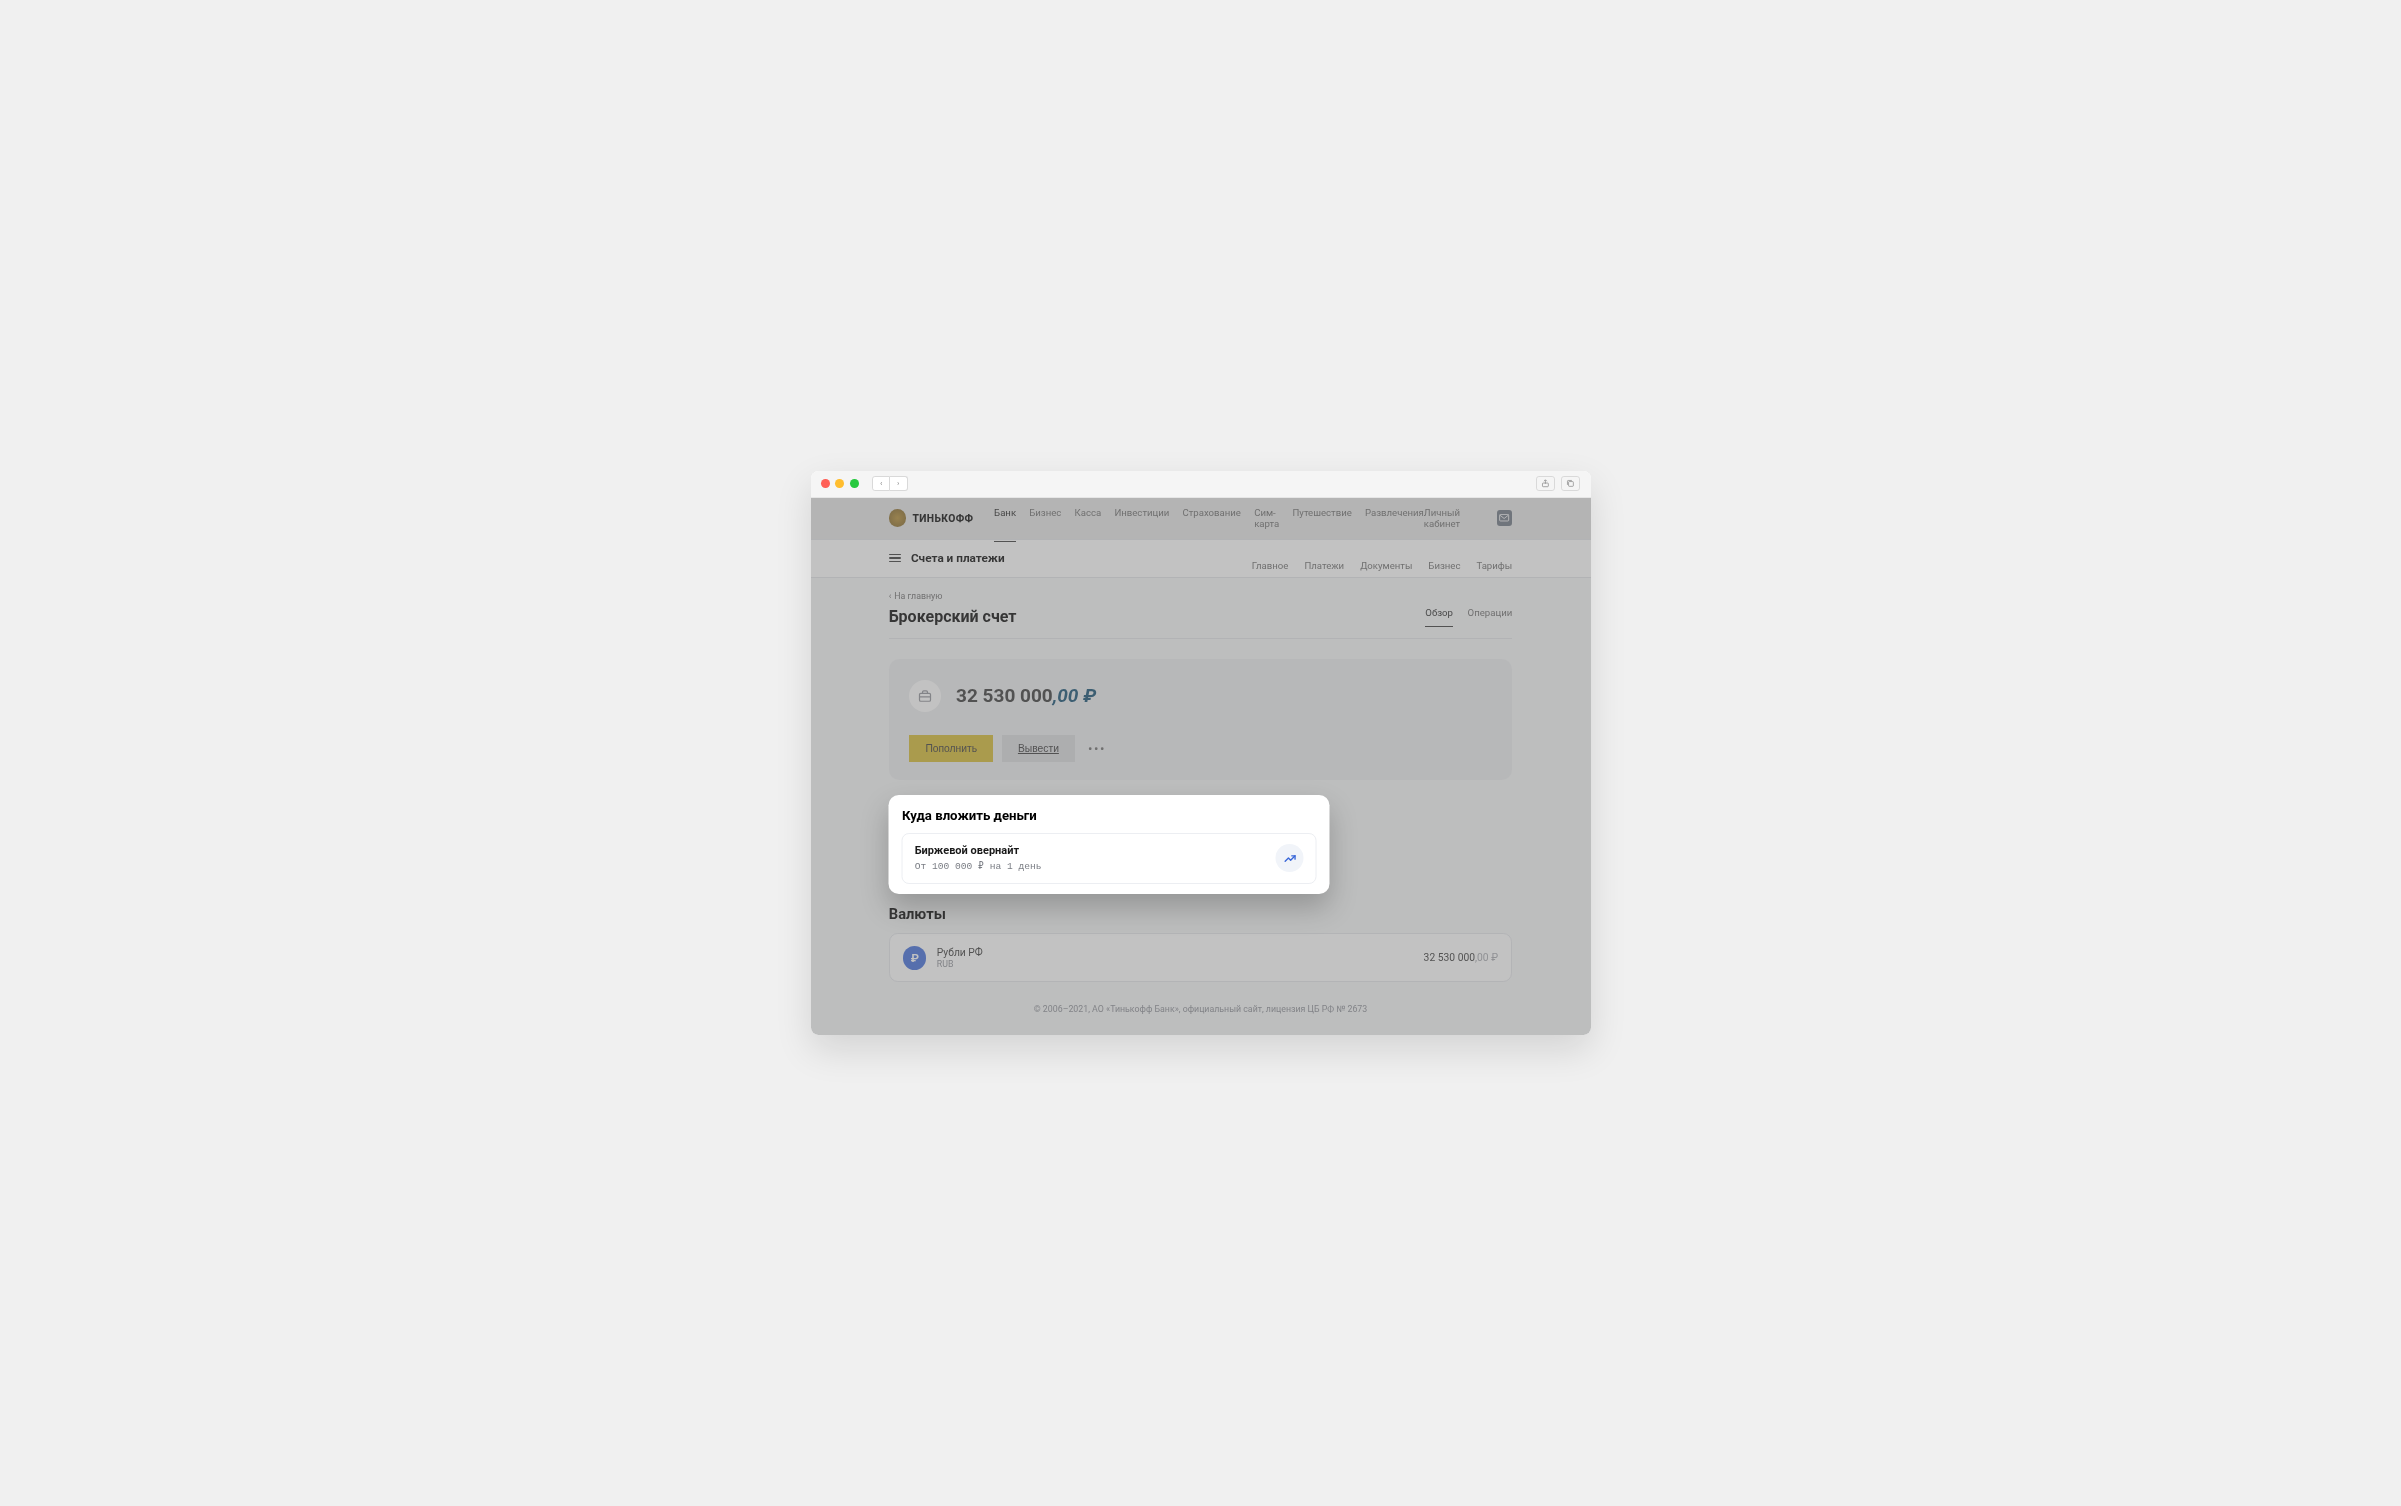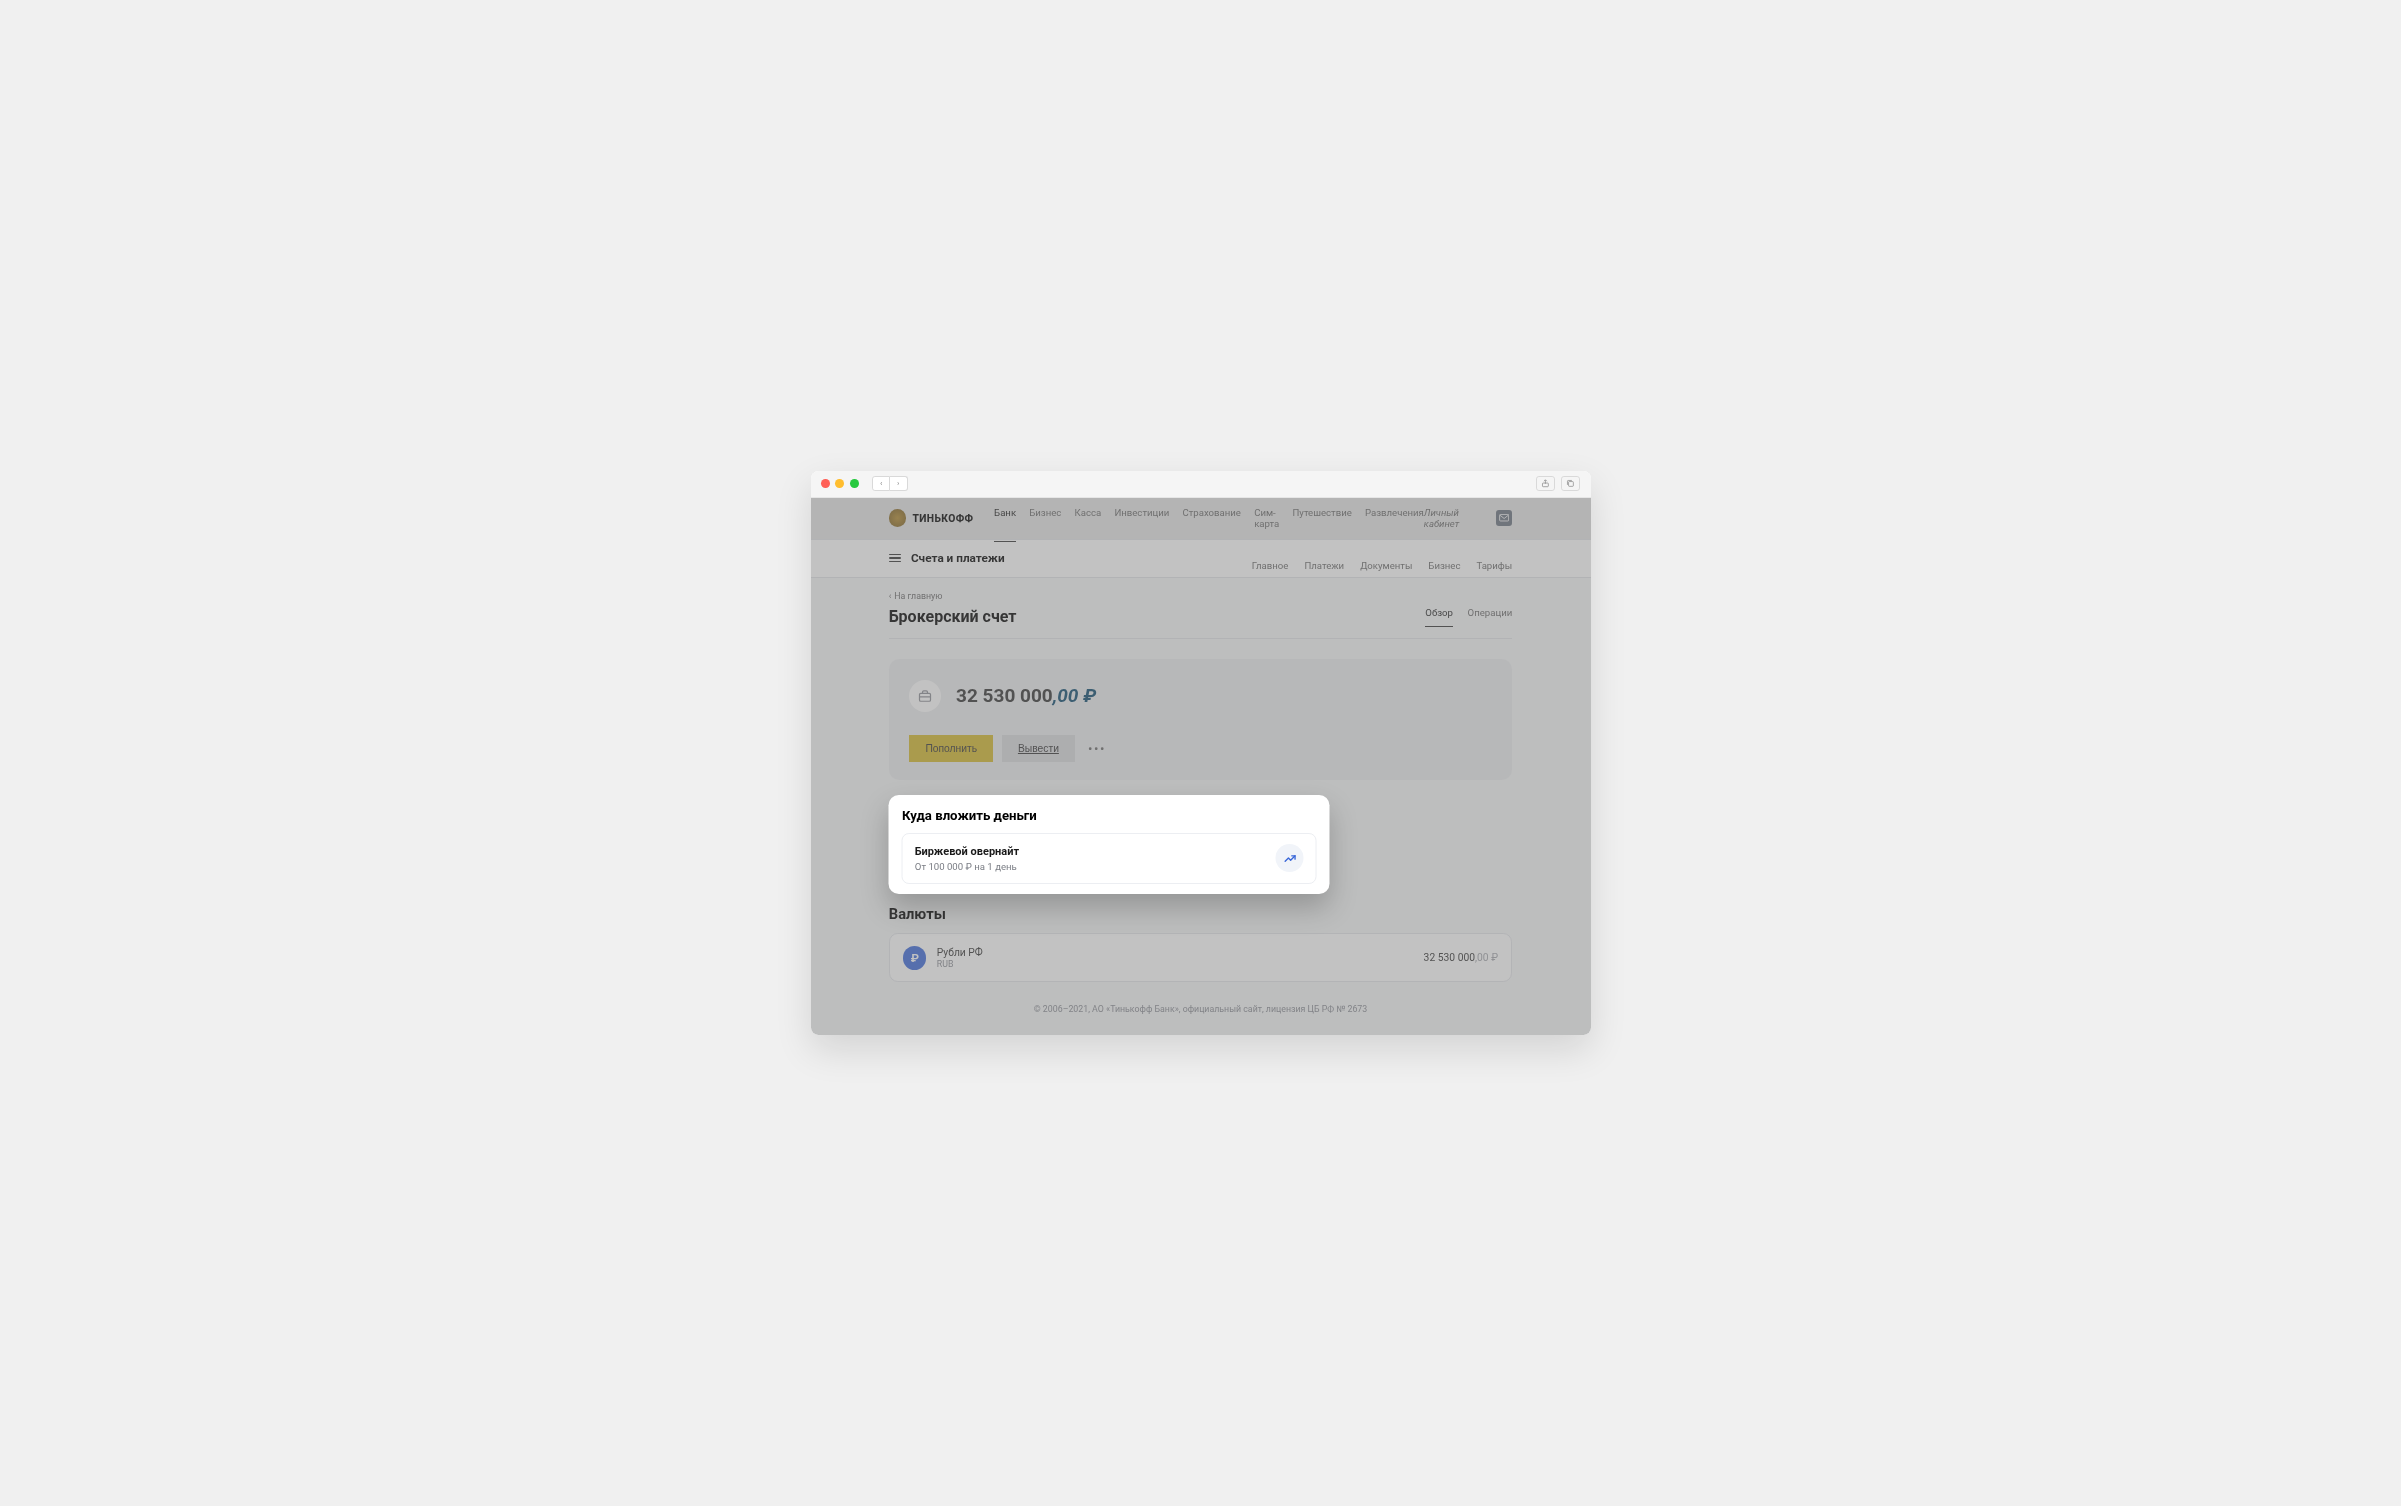--- a/index.html
+++ b/index.html
@@ -69,21 +69,21 @@
 .logo { display: flex; align-items: center; gap: 5.9px; margin-right: 20.6px; }
 .logo-mark {
   width: 17.7px; height: 17.7px; border-radius: 50%;
   background: radial-gradient(circle at 50% 50%, #b38a2e 0%, #7a5d1e 100%);
 }
 .logo-text { font-weight: 800; letter-spacing: 0.4px; font-size: 10.3px; }
 .nav-links { display: flex; gap: 13.2px; font-size: 9.6px; }
 .nav-link { color: #6a6a6a; padding: 13.2px 0; cursor: pointer; }
 .nav-link.active { color: #1a1a1a; border-bottom: 1.5px solid #333; }
 .topnav-spacer { flex: 1; }
-.cabinet { font-size: 9.6px; color: #6a6a6a; margin-right: 7.4px; font-style: italic; }
+.cabinet { font-size: 9.6px; color: #6a6a6a; margin-right: 7.4px; }
 .mail-icon {
   width: 17.7px; height: 16px; background: #6b7380; border-radius: 2.9px;
   display: flex; align-items: center; justify-content: center;
   color: #fff; font-size: 8.8px;
 }
 .subnav { border-bottom: 0.7px solid #e2e4e8; background: #fff; }
 .subnav-row { display: flex; align-items: center; height: 37px; gap: 10.3px; }
 .hamburger { display: flex; flex-direction: column; gap: 2.2px; }
 .hamburger span { width: 11.8px; height: 1.5px; background: #333; border-radius: 1.5px; }
 .subnav-title { font-weight: 700; font-size: 11.8px; }
@@ -150,21 +150,21 @@
   padding: 13.2px 13.2px 10.3px;
   box-shadow: 0 13.2px 29px rgba(0,0,0,0.22);
 }
 .invest-title { font-size: 13.2px; font-weight: 700; margin-bottom: 10.3px; }
 .invest-item {
   border: 0.7px solid #eceef2; border-radius: 7.4px;
   padding: 10.3px 11.8px; display: flex; align-items: center;
   cursor: pointer;
 }
 .invest-item-title { font-size: 11px; font-weight: 700; color: #1a1a1a; }
-.invest-item-sub { font-size: 9.6px; color: #7a7d84; margin-top: 2.9px; }
+.invest-item-sub { font-size: 9.6px; color: #7a7d84; margin-top: 2.9px; font-family: Liberation Mono, monospace; }
 .invest-spacer { flex: 1; }
 .trend-icon {
   width: 28px; height: 28px; border-radius: 50%; background: #f1f4f9;
   display: flex; align-items: center; justify-content: center;
 }
 .trend-icon svg { width: 13.2px; height: 13.2px; }
 </style>
 </head>
 <body>
 

